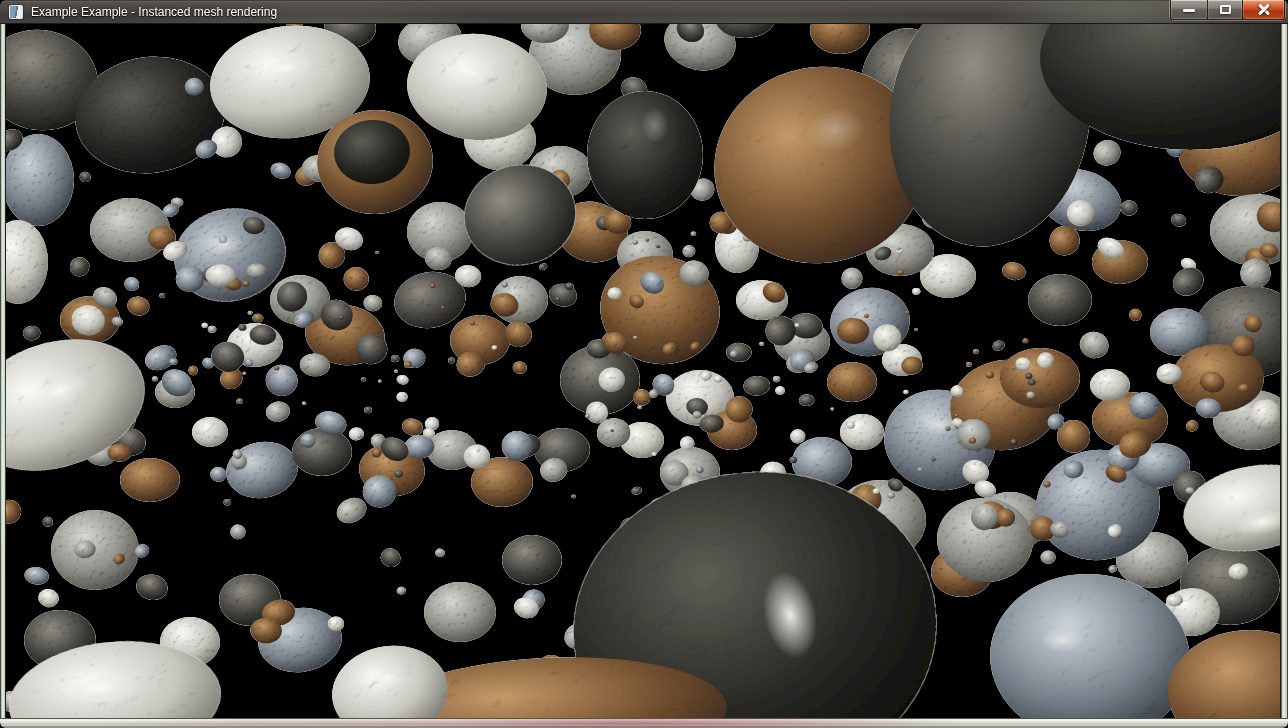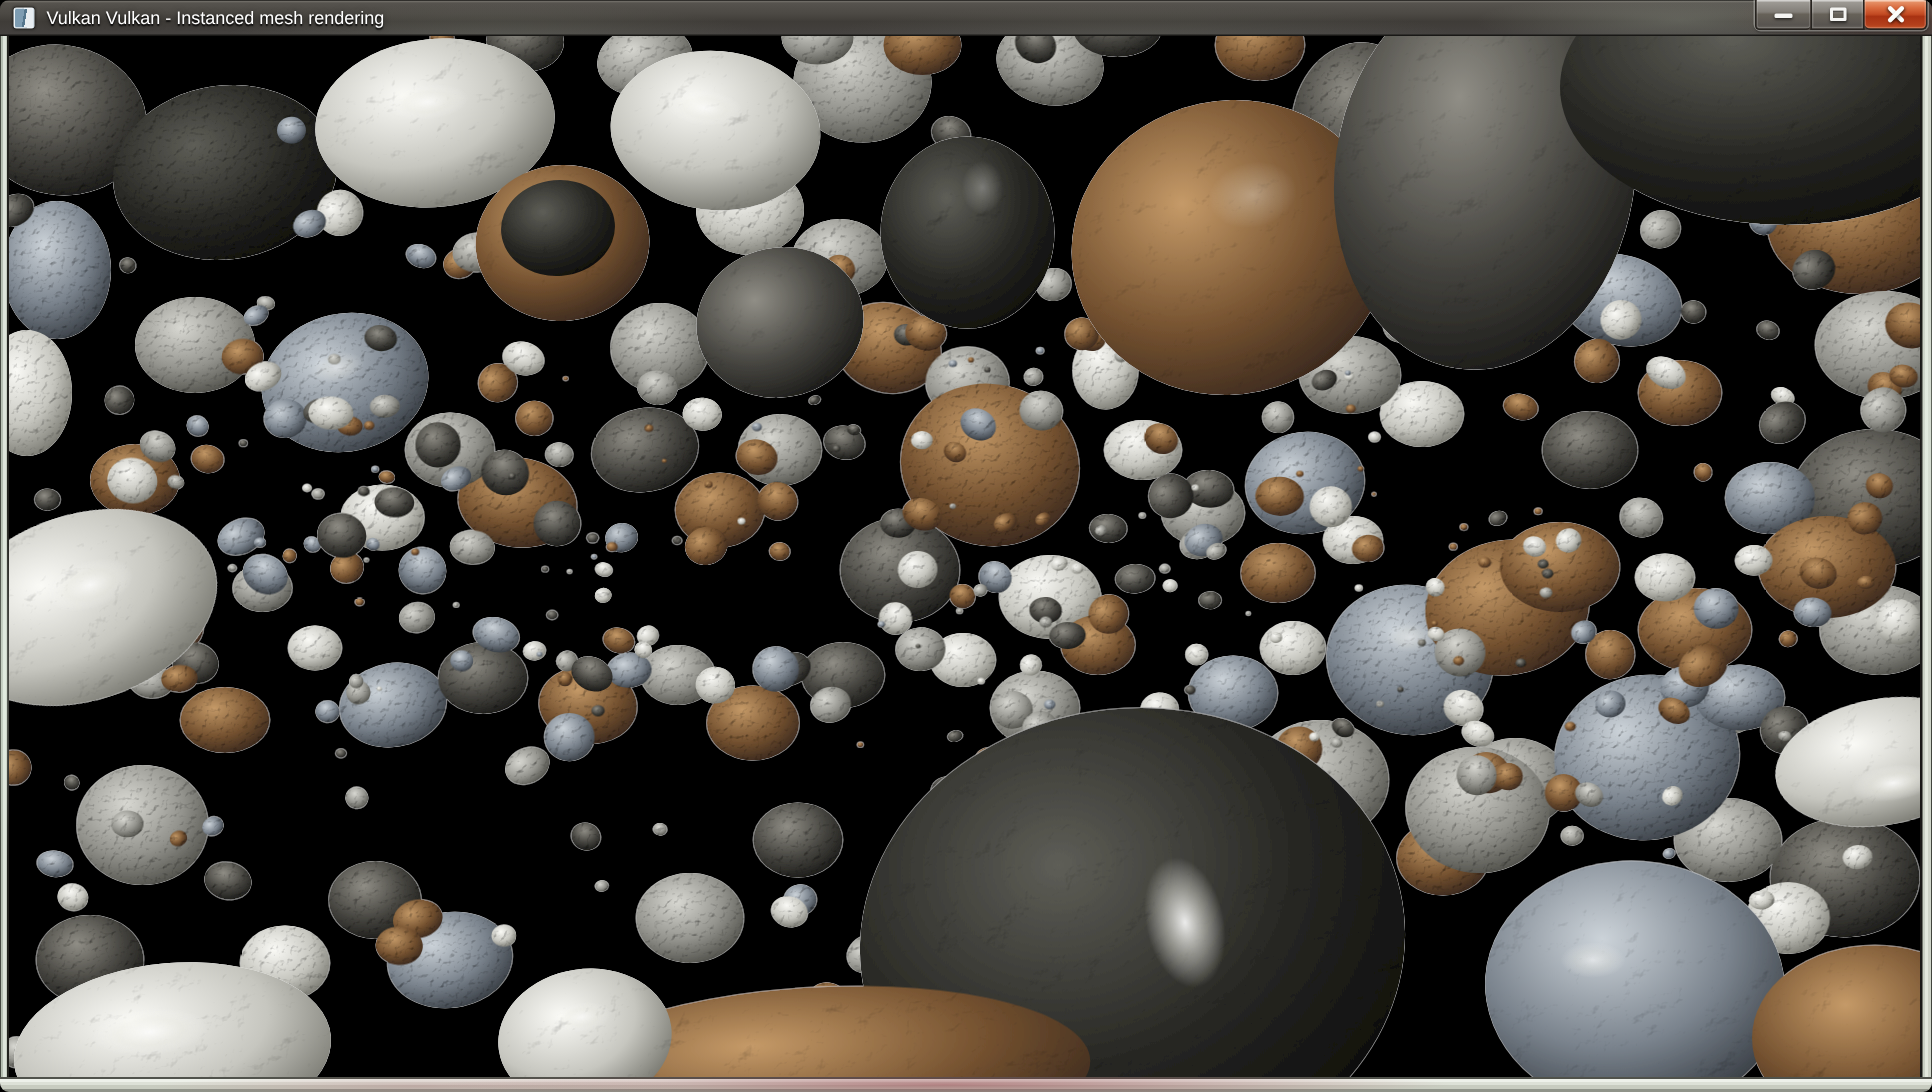--- a/index.html
+++ b/index.html
@@ -59,21 +59,21 @@
   .viewport{position:absolute;left:6px;top:24px;width:1274px;height:694px;background:#000;overflow:hidden;
     box-shadow:inset 0 1px 0 #101010;}
   .viewport svg{display:block;width:1274px;height:694px;}
 </style>
 </head>
 <body>
 
 <div class="window">
   <div class="titlebar">
     <div class="app-icon"></div>
-    <div class="title-text">Vulkan Vulkan - Instanced mesh rendering</div>
+    <div class="title-text">Example Example - Instanced mesh rendering</div>
     <div class="controls">
       <div class="win-btn btn-min">
         <span class="glyph-min"></span>
       </div>
       <div class="win-btn btn-max">
         <span class="glyph-max"></span>
       </div>
       <div class="win-btn btn-close">
         <span class="glyph-close">
           <i class="xb xb1"></i>

